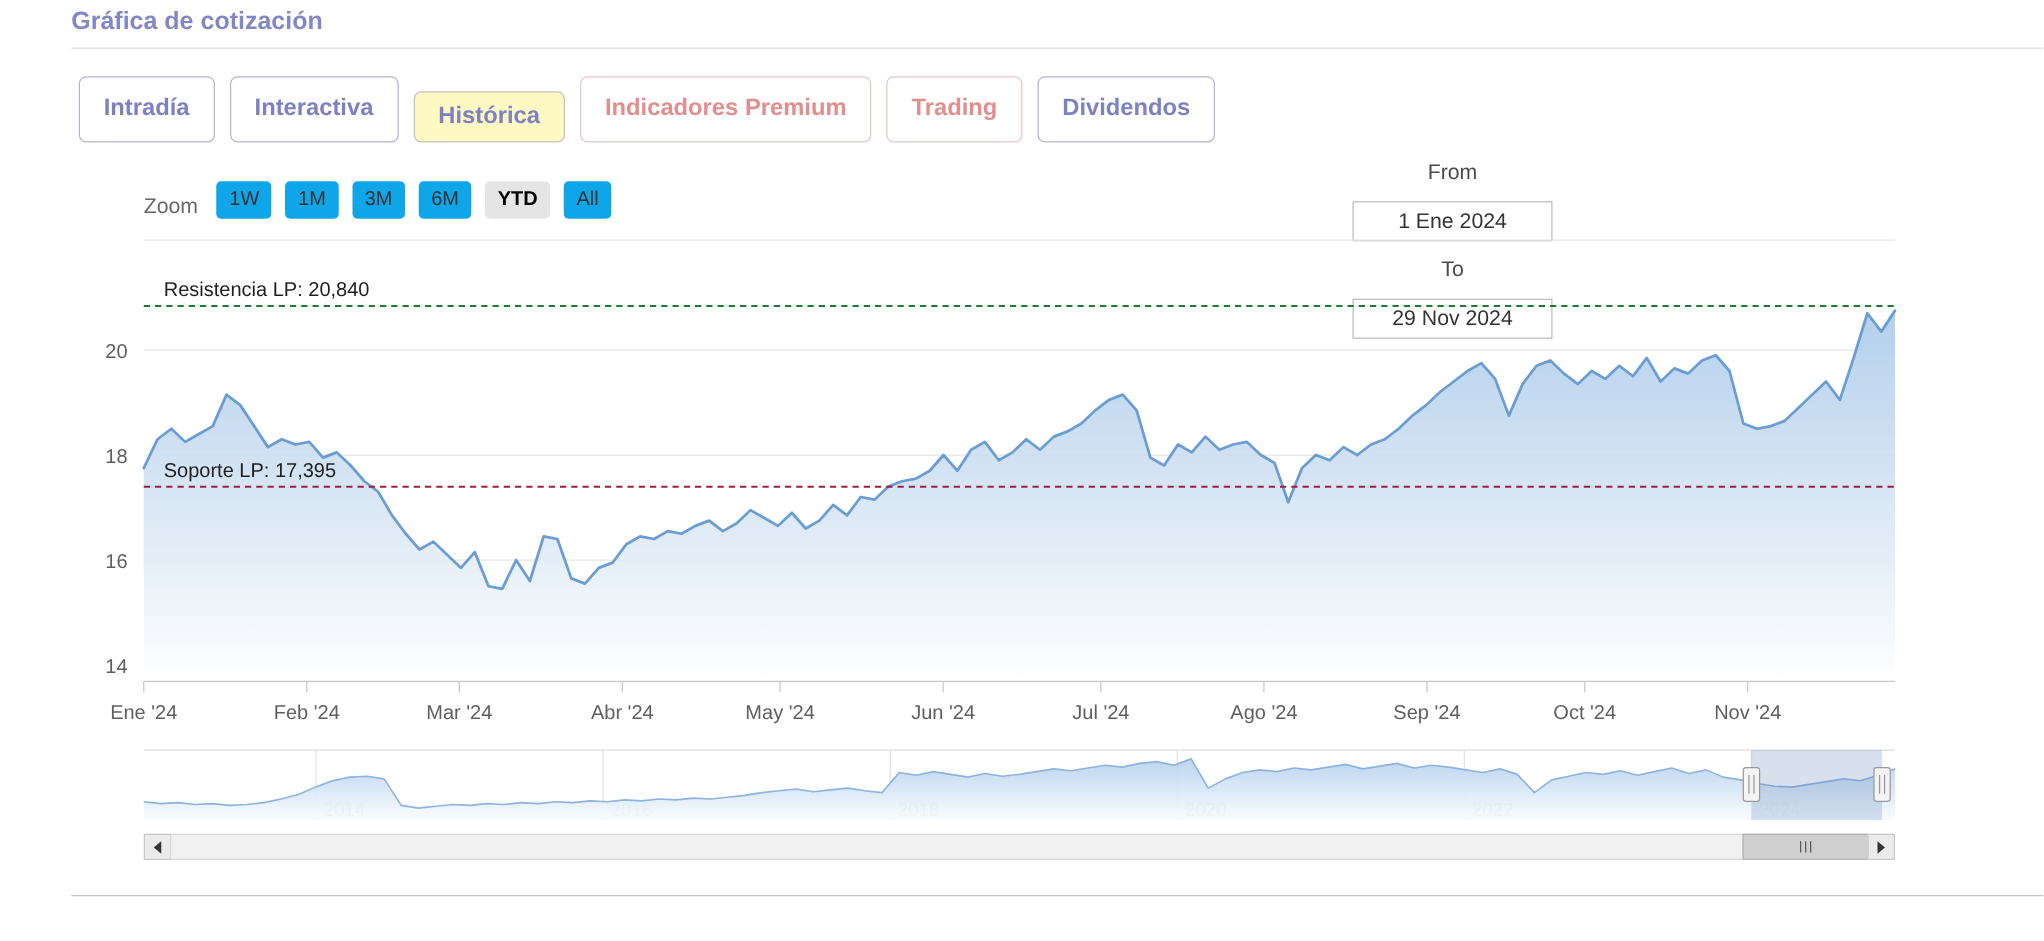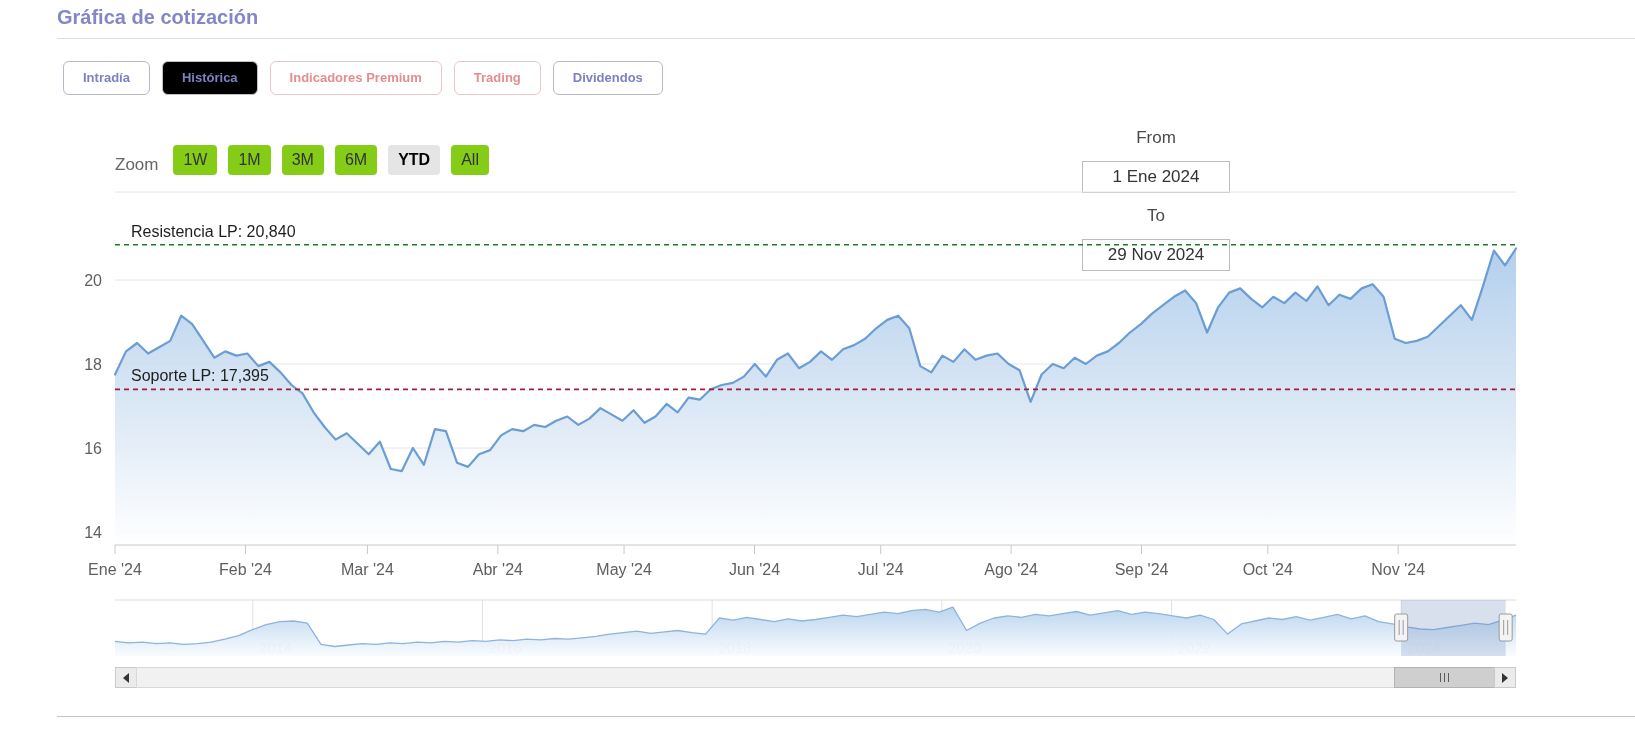--- a/index.html
+++ b/index.html
@@ -3,35 +3,35 @@
 <meta charset="utf-8">
 <style>
   html,body{margin:0;padding:0;background:#fff;}
   .stage{position:relative;width:1635px;height:753px;background:#fff;overflow:hidden;
          font-family:"Liberation Sans",sans-serif;}
   .page-title{position:absolute;left:57px;top:6px;font-size:20px;font-weight:bold;color:#8487c6;}
   .divider-top{position:absolute;left:57px;right:0;top:38px;height:1px;background:#dcdcdc;}
   .divider-bottom{position:absolute;left:57px;right:0;top:716px;height:1px;background:#c4c4c4;}
 
   .tabs{position:absolute;left:63px;top:61px;display:flex;gap:12px;}
-  .tab{border-radius:6px;padding:8px 19px;font-weight:bold;font-size:13px;background:#fff;
+  .tab{border-radius:6px;padding:8px 19px;font-weight:bold;font-size:19px;background:#fff;
        cursor:pointer;white-space:nowrap;line-height:1.2;}
   .tab.purple{color:#7d81c2;border:1px solid #b7b7cf;}
   .tab.red{color:#e28e8e;border:1px solid #eac6c6;}
-  .tab.active{background:#000000;border:1px solid #c2c2c2;}
+  .tab.active{background:#fef9c3;border:1px solid #c2c2c2;margin-top:12px;}
 
   .zoom-row{position:absolute;left:115px;top:145px;display:flex;align-items:flex-end;gap:11px;}
   .zoom-label{color:#666;font-size:17px;margin-right:4px;}
-  .range-btn{background:#84cc16;border:none;padding:6px 10px;font-size:16px;color:#333;
+  .range-btn{background:#0ea5e9;border:none;padding:6px 10px;font-size:16px;color:#333;
              border-radius:4px;cursor:pointer;font-family:inherit;}
   .range-btn.selected{background:#e5e5e5;font-weight:bold;color:#000;}
 
   .daterange{position:absolute;left:1082px;top:128px;display:flex;align-items:center;gap:13px;flex-direction:column;}
   .dr-label{color:#4a4a4a;font-size:17px;}
-  .dr-input{width:148px;height:32px;border:1px solid #bdbdbd;text-align:center;font-size:17px;
+  .dr-input{width:160px;height:32px;border:1px solid #bdbdbd;text-align:center;font-size:17px;
             color:#333;font-family:inherit;background:#fff;box-sizing:border-box;}
 
   svg text.axlbl{font-size:16px;fill:#5f5f5f;font-family:"Liberation Sans",sans-serif;}
   svg text.annlbl{font-size:16px;fill:#1e1e1e;font-family:"Liberation Sans",sans-serif;}
   svg text.navlbl{font-size:15px;fill:#989898;font-family:"Liberation Sans",sans-serif;}
 
   #main-chart-svg{position:absolute;left:55px;top:190px;}
   #nav-chart-svg{position:absolute;left:55px;top:596px;}
 
   .sb-btn{position:absolute;top:667px;width:22px;height:21px;background:#ebebeb;
@@ -56,20 +56,21 @@
 </head>
 <body>
 
 <div class="stage">
 
   <div class="page-title">Gráfica de cotización</div>
   <div class="divider-top"></div>
 
   <div class="tabs">
     <button class="tab purple">Intradía</button>
+    <button class="tab purple">Interactiva</button>
     <button class="tab purple active">Histórica</button>
     <button class="tab red">Indicadores Premium</button>
     <button class="tab red">Trading</button>
     <button class="tab purple">Dividendos</button>
   </div>
 
   <div class="zoom-row">
     <span class="zoom-label">Zoom</span>
     <button class="range-btn">1W</button>
     <button class="range-btn">1M</button>

